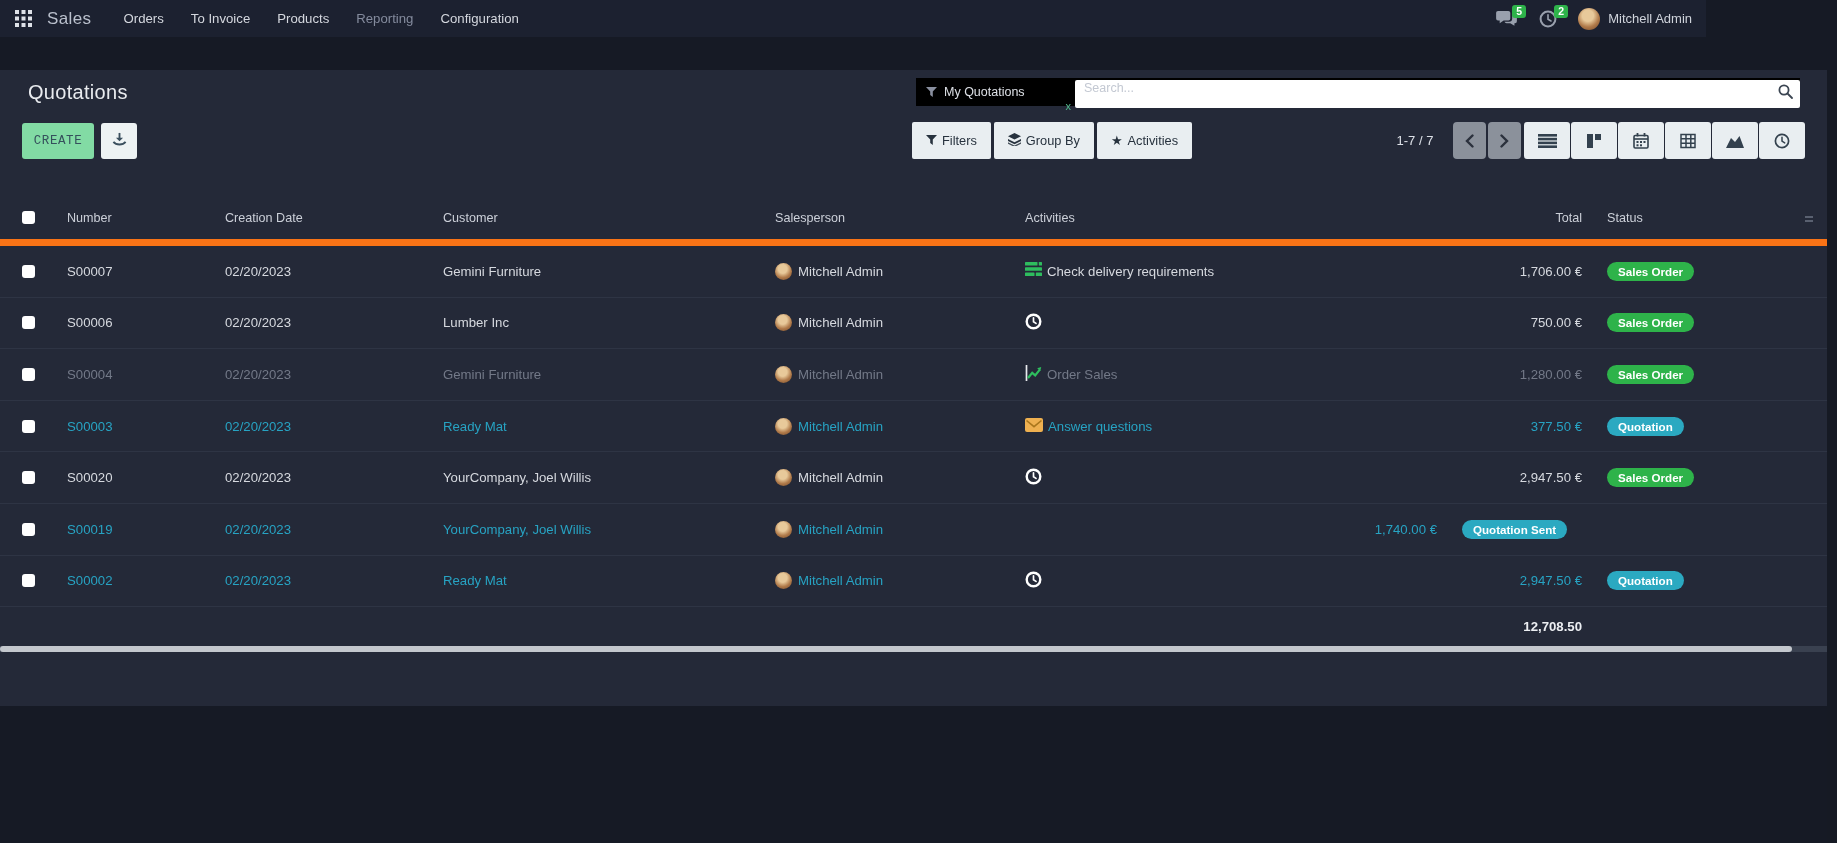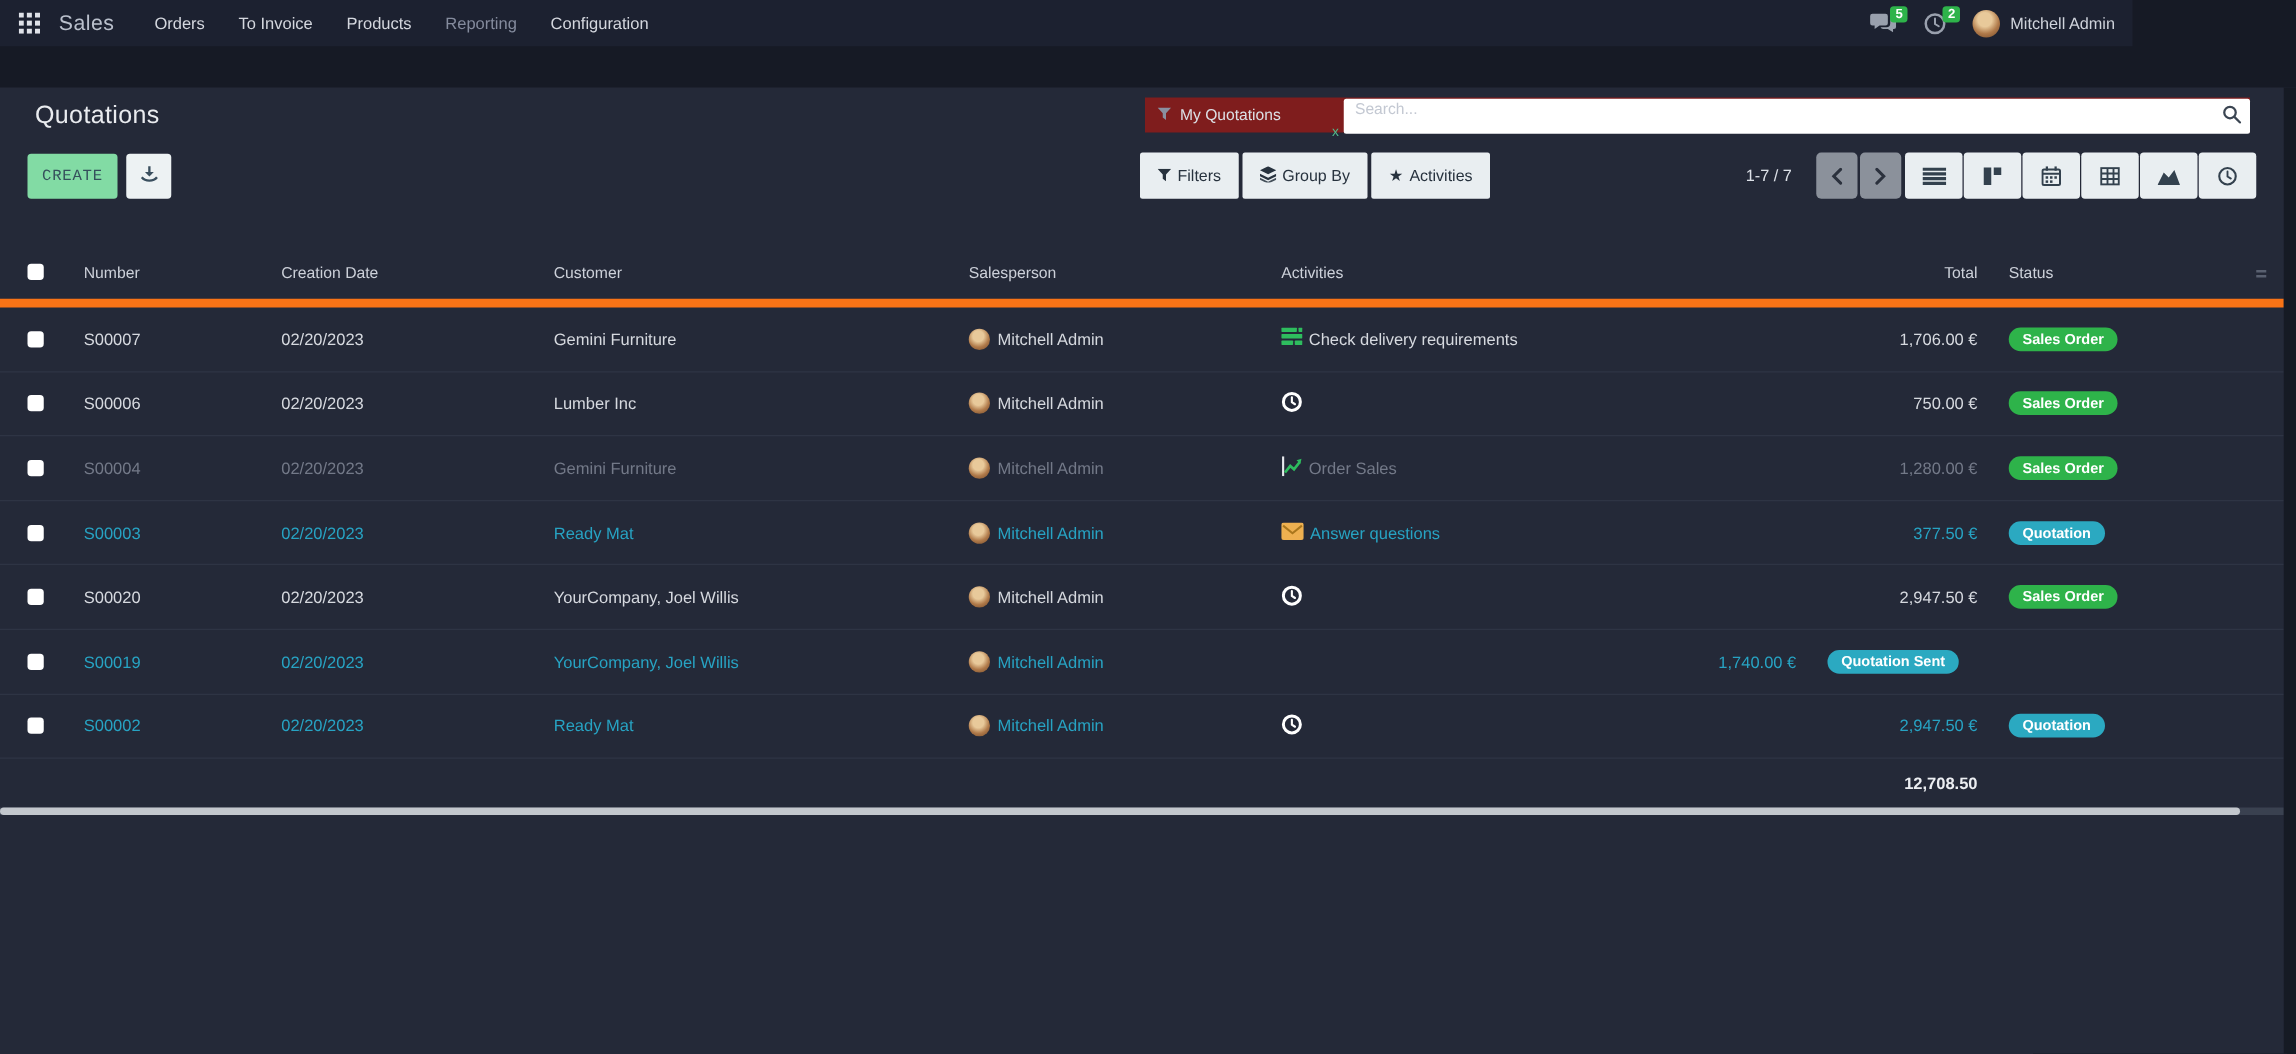--- a/index.html
+++ b/index.html
@@ -17,33 +17,33 @@
   .nav-right { margin-left:auto; display:flex; align-items:center; gap:18px; }
   .systray-icon { position:relative; width:24px; height:22px; display:flex; align-items:center; justify-content:center; cursor:pointer; }
   .count-badge { position:absolute; top:-3px; right:-8px; background:#2eb34a; color:#fff; font-size:10.5px;
                  font-weight:bold; line-height:13px; padding:0 4px; border-radius:3px; }
   .user-block { display:flex; align-items:center; gap:8px; cursor:pointer; }
   .avatar { width:22px; height:22px; border-radius:50%;
             background:radial-gradient(circle at 45% 35%, #e8c99a 0 30%, #b07a4a 60%, #6e4526 100%); }
   .user-name { font-size:13px; color:#cfd3db; }
 
   
-  .panel { position:absolute; top:70px; left:0; width:1837px; height:773px; background:#242938; }
+  .panel { position:absolute; top:70px; left:0; width:1837px; height:636px; background:#242938; }
   .right-strip { position:absolute; top:0; right:0; width:10px; height:773px; background:#161a24; }
 
   .page-title { position:absolute; left:28px; top:11px; font-size:20px; color:#e9ebef; letter-spacing:.3px; }
 
   .btn-create { position:absolute; left:22px; top:53px; width:72px; height:36px; background:#82dba4;
                 color:#35505c; border:none; border-radius:3px; font-size:12.5px; letter-spacing:.6px;
                 font-family:Liberation Mono, monospace; cursor:pointer; }
   .btn-export { position:absolute; left:101px; top:53px; width:36px; height:36px; background:#edf2f3;
                 border:none; border-radius:3px; display:flex; align-items:center; justify-content:center; cursor:pointer; }
 
   
-  .search-area { position:absolute; left:916px; top:8px; width:884px; height:28px; background:#7f1d1d;
+  .search-area { position:absolute; left:916px; top:8px; width:884px; height:28px; background:#000000;
                  display:flex; align-items:stretch;justify-content:flex-end; }
   .facet { position:relative; width:159px; display:flex; align-items:center; padding:0 10px; gap:7px; cursor:pointer; }
   .facet-label { font-size:12.5px; color:#dde0e6; white-space:nowrap; }
   .facet-x { position:absolute; right:4px; bottom:-6px; font-size:11px; color:#53b98b; cursor:pointer; }
   .search-box { flex:1; position:relative; }
   .search-box input { width:100%; height:28px; border:none; background:#ffffff; border-radius:2px;
                       padding:0 28px 12px 9px; font-size:12.5px; color:#3a4450; font-family:inherit; outline:none; }
   .search-box input::placeholder { color:#c3c8d2; }
   .search-glass { position:absolute; right:7px; top:6px; cursor:pointer; }
 

